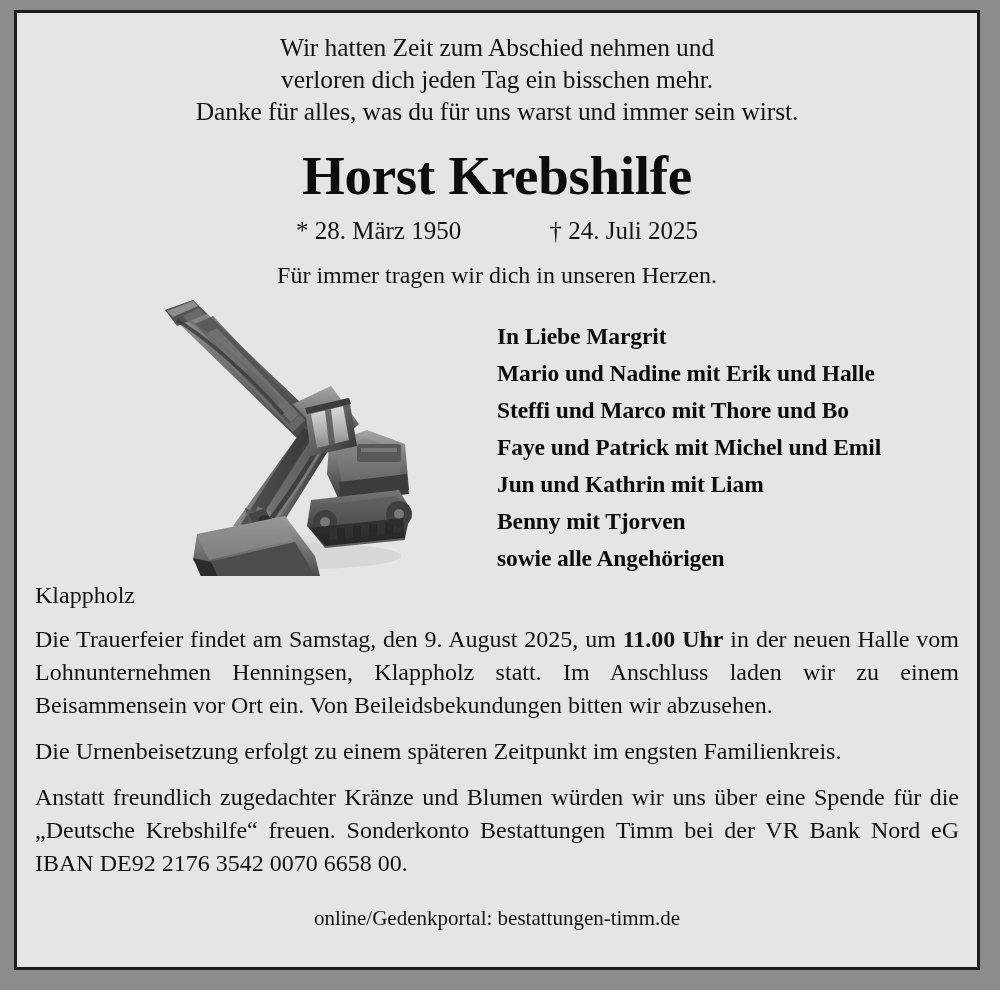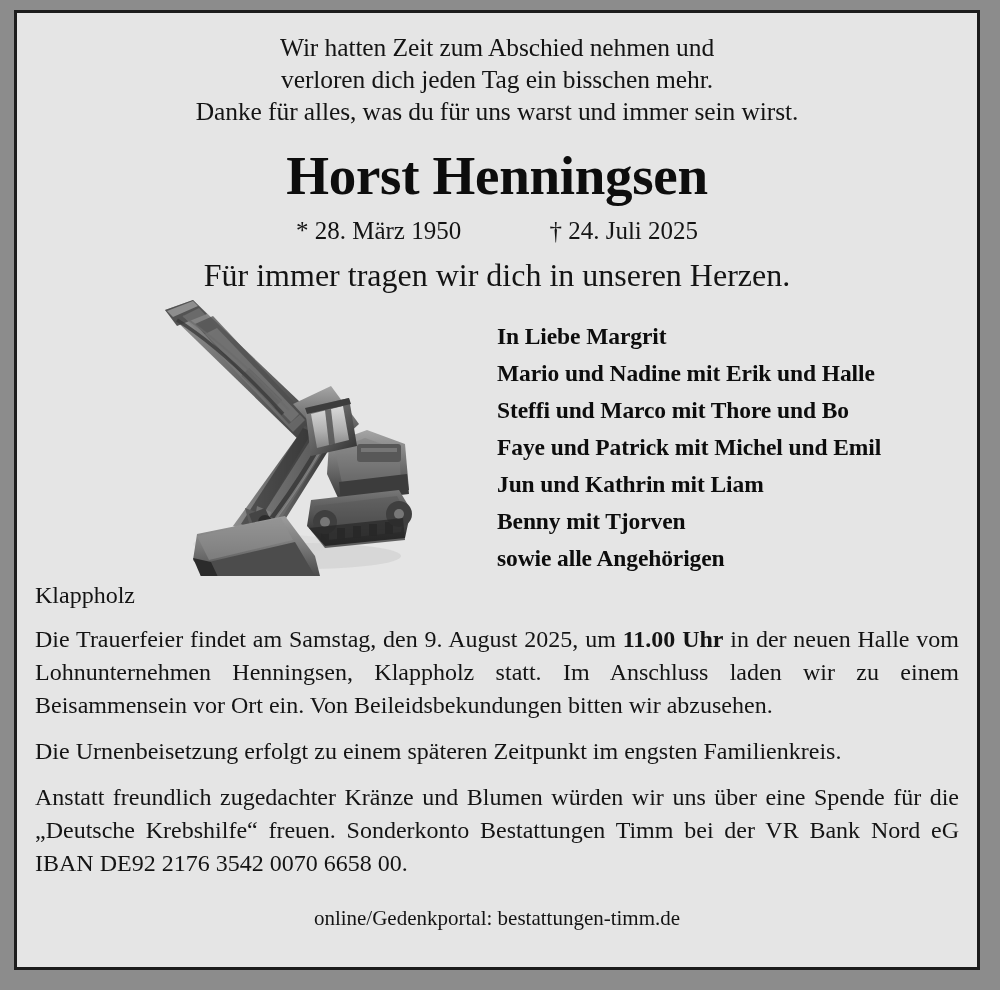--- a/index.html
+++ b/index.html
@@ -65,21 +65,21 @@
     line-height: 30px;
     color: #141414;
   }
   #dates-row .date-birth { display: inline-block; }
   #dates-row .date-death { display: inline-block; margin-left: 82px; }
 
   
   #memorial-line {
     text-align: center;
     margin-top: 14px;
-    font-size: 32px;
+    font-size: 24px;
     line-height: 30px;
     color: #141414;
   }
 
   
   #middle-band {
     position: relative;
     height: 282px;
     margin-top: 4px;
   }
@@ -139,21 +139,21 @@
 
 <div id="obituary-frame">
   <div class="inner">
 
     <div id="epitaph">
       <div class="line">Wir hatten Zeit zum Abschied nehmen und</div>
       <div class="line">verloren dich jeden Tag ein bisschen mehr.</div>
       <div class="line">Danke für alles, was du für uns warst und immer sein wirst.</div>
     </div>
 
-    <div id="deceased-name">Horst Henningsen</div>
+    <div id="deceased-name">Horst Krebshilfe</div>
 
     <div id="dates-row">
       <span class="date-birth">* 28. März 1950</span>
       <span class="date-death">† 24. Juli 2025</span>
     </div>
 
     <div id="memorial-line">Für immer tragen wir dich in unseren Herzen.</div>
 
     <div id="middle-band">
 

